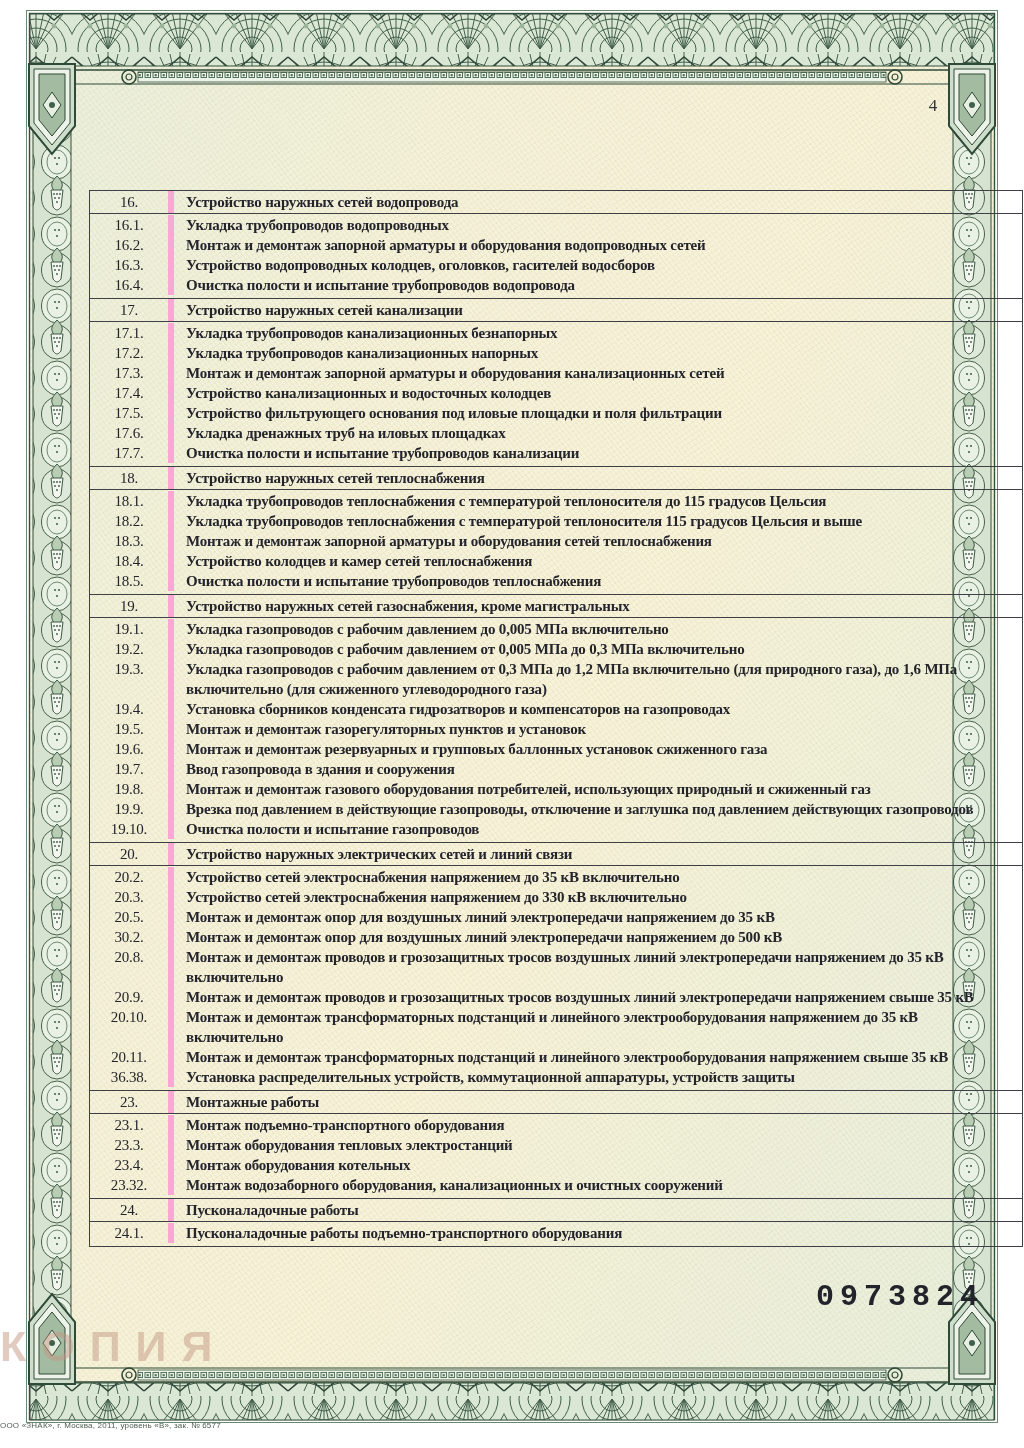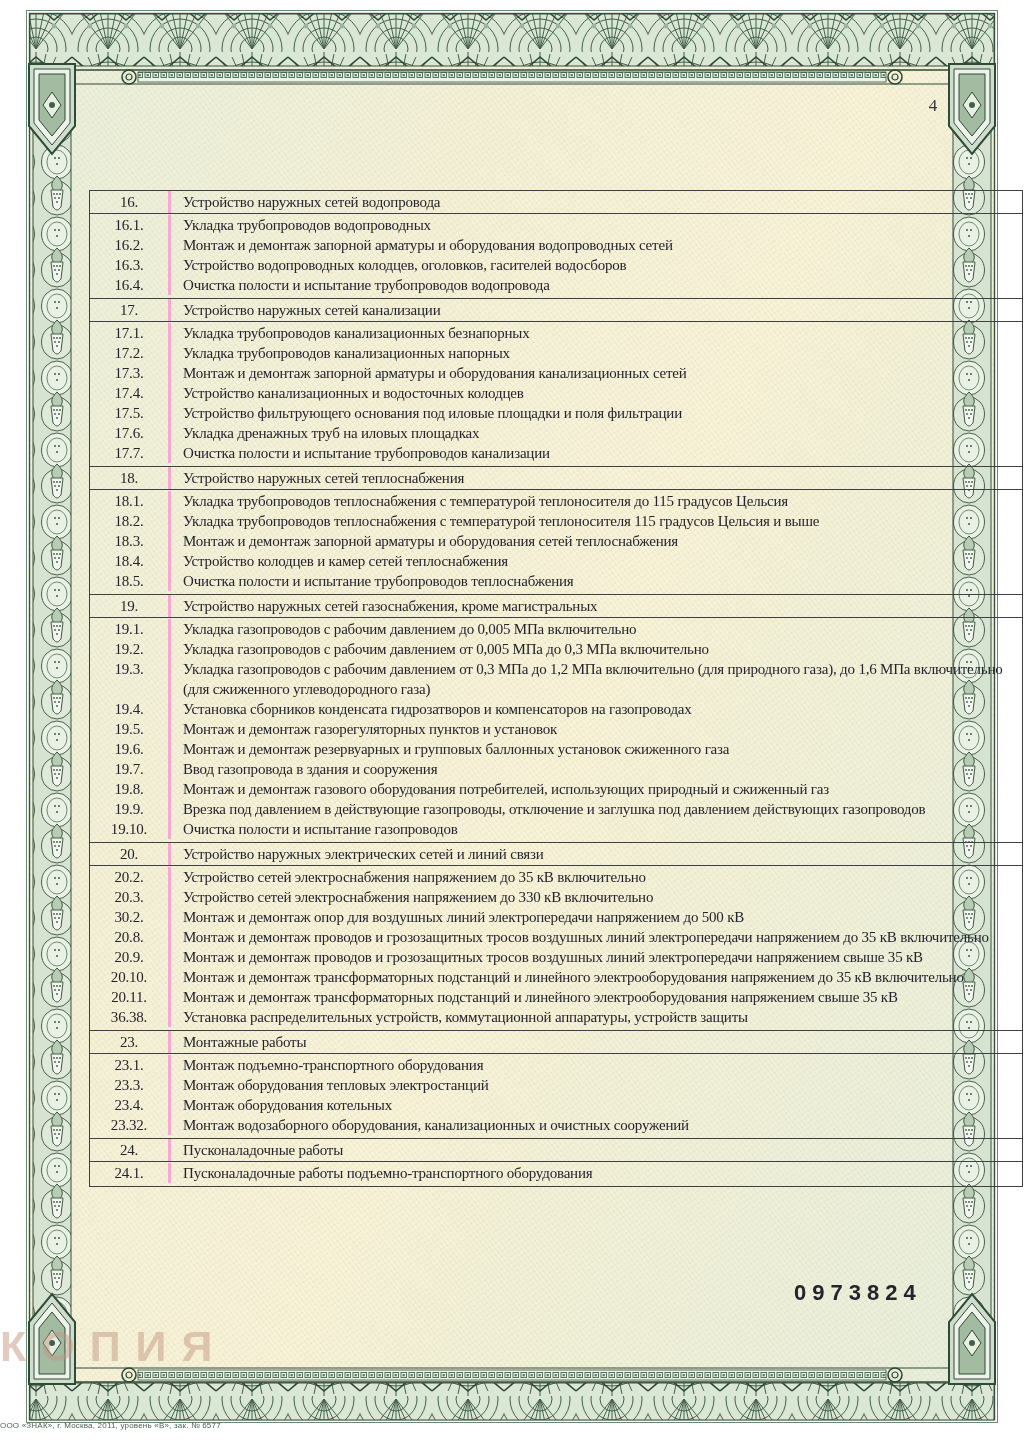--- a/index.html
+++ b/index.html
@@ -16,22 +16,22 @@
       linear-gradient(115deg,#e9efdc 0%,#f5f1d9 30%,#f7f2d8 55%,#f0f0da 75%,#e7eedd 100%);
   }
   
   .border-svg{position:absolute;left:0;top:0;}
   
   .page-number{
     position:absolute;left:918px;top:96px;width:30px;
     font-size:17px;color:#33333b;text-align:center;
   }
   .serial{
-    position:absolute;left:794px;top:1280px;
-    font-family:Liberation Sans, sans-serif;font-weight:700;font-size:22px;
+    position:absolute;left:816px;top:1280px;
+    font-family:Liberation Mono, monospace;font-weight:700;font-size:30px;
     letter-spacing:6px;color:#23232b;
   }
   .watermark{
     position:absolute;left:0;right:0;top:1322px;text-align:left;
     font-family:"Liberation Sans",sans-serif;font-weight:700;font-size:43px;
     letter-spacing:15px;color:rgba(196,152,132,.5);filter:blur(.3px);
   }
   .imprint{
     position:absolute;left:0;right:0;top:1421px;
     font-family:"Liberation Sans",sans-serif;font-size:8px;color:#4f5f54;
@@ -45,21 +45,21 @@
     box-sizing:border-box;
   }
   .section-row{
     display:flex;align-items:center;min-height:22px;
     border-top:1px solid #3f3f46;border-bottom:1px solid #3f3f46;
   }
   .section-row:first-child{border-top:none;}
   .item-group{padding:1px 0 3px 0;}
   .item-row{display:flex;}
   .cell-num{flex:none;width:78px;text-align:center;}
-  .cell-desc{flex:1;padding:0 14px 0 12px;border-left:3px solid #f9a8d4;}
+  .cell-desc{flex:1;padding:0 14px 0 12px;border-left:6px solid #f9a8d4;font-weight:bold;}
   .section-row .cell-desc{align-self:stretch;display:flex;align-items:center;}
 </style>
 </head>
 <body>
 
 <div class="paper"></div>
 
 <svg class="border-svg" width="1024" height="1448" viewBox="0 0 1024 1448" aria-hidden="true">
   <defs>
     <pattern id="fan" width="72" height="52" patternUnits="userSpaceOnUse">
@@ -279,20 +279,24 @@
     <div class="item-group">
       <div class="item-row">
         <div class="cell-num">20.2.</div>
         <div class="cell-desc">Устройство сетей электроснабжения напряжением до 35 кВ включительно</div>
       </div>
       <div class="item-row">
         <div class="cell-num">20.3.</div>
         <div class="cell-desc">Устройство сетей электроснабжения напряжением до 330 кВ включительно</div>
       </div>
       <div class="item-row">
+        <div class="cell-num">20.5.</div>
+        <div class="cell-desc">Монтаж и демонтаж опор для воздушных линий электропередачи напряжением до 35 кВ</div>
+      </div>
+      <div class="item-row">
         <div class="cell-num">30.2.</div>
         <div class="cell-desc">Монтаж и демонтаж опор для воздушных линий электропередачи напряжением до 500 кВ</div>
       </div>
       <div class="item-row">
         <div class="cell-num">20.8.</div>
         <div class="cell-desc">Монтаж и демонтаж проводов и грозозащитных тросов воздушных линий электропередачи напряжением до 35 кВ включительно</div>
       </div>
       <div class="item-row">
         <div class="cell-num">20.9.</div>
         <div class="cell-desc">Монтаж и демонтаж проводов и грозозащитных тросов воздушных линий электропередачи напряжением свыше 35 кВ</div>

